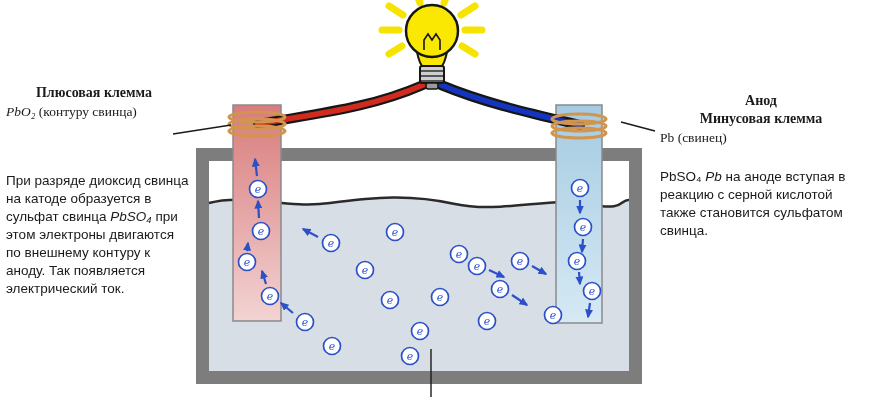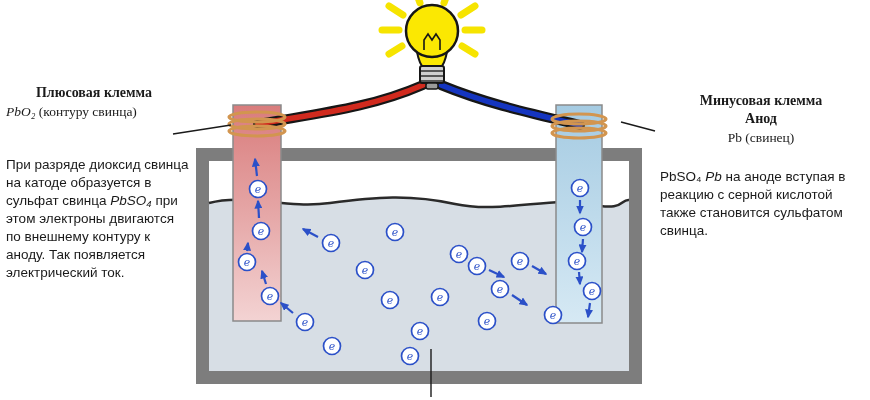--- a/index.html
+++ b/index.html
@@ -8,25 +8,25 @@
   .stage { position:relative; width:870px; height:400px; background:#fff; overflow:hidden; }
   .diagram-svg { position:absolute; left:0; top:0; }
 
   .label-block { position:absolute;font-family:Liberation Serif, serif; }
   .head-line { font-weight:bold; font-size:14px; line-height:1.3; text-align:center; }
   .formula-line { font-size:13.5px; line-height:1.3; margin-top:1px; }
   .formula-line .chem { font-style:italic; }
   .cathode-head { left:6px; top:84px; width:176px; }
   .cathode-head .formula-line { text-align:left; }
   .anode-head { left:660px; top:92px; width:202px; text-align:center; }
-  .anode-head .formula-line { text-align:center; }
+  .anode-head .formula-line { text-align:left; }
 
   .para { position:absolute; font-size:13.5px; line-height:1.33; text-align:left; }
   .para i { }
-  .cathode-para { left:6px; top:156px; width:186px; }
+  .cathode-para { left:6px; top:172px; width:186px; }
   .anode-para { left:660px; top:168px; width:208px; }
 
   .electron-circle { fill:#ffffff; stroke:var(--electron-blue,#2b50c8); stroke-width:1.7px; }
   .electron-text { fill:var(--electron-blue,#2b50c8); font:italic 11px "DejaVu Serif", serif; text-anchor:middle; }
   .electron-arrow { stroke:var(--electron-blue,#2b50c8); stroke-width:2.2px; }
 </style>
 </head>
 <body>
 
 <div class="stage">
@@ -214,20 +214,20 @@
   </svg>
 
   <div class="label-block cathode-head">
     <div class="head-line">Плюсовая клемма</div>
     <div class="formula-line"><span class="chem">PbO₂</span><span> (контуру свинца)</span></div>
   </div>
 
   <p class="para cathode-para"><span>При разряде диоксид свинца на катоде образуется в сульфат свинца </span><i>PbSO₄</i><span> при этом электроны двигаются по внешнему контуру к аноду. Так появляется электрический ток.</span></p>
 
   <div class="label-block anode-head">
+    <div class="head-line">Анод</div>
     <div class="head-line">Минусовая клемма</div>
-    <div class="head-line">Анод</div>
     <div class="formula-line">Pb (свинец)</div>
   </div>
 
   <p class="para anode-para"><span>PbSO₄ </span><i>Pb</i><span> на аноде вступая в реакцию с серной кислотой также становится сульфатом свинца.</span></p>
 
 </div>
 
 </body></html>

